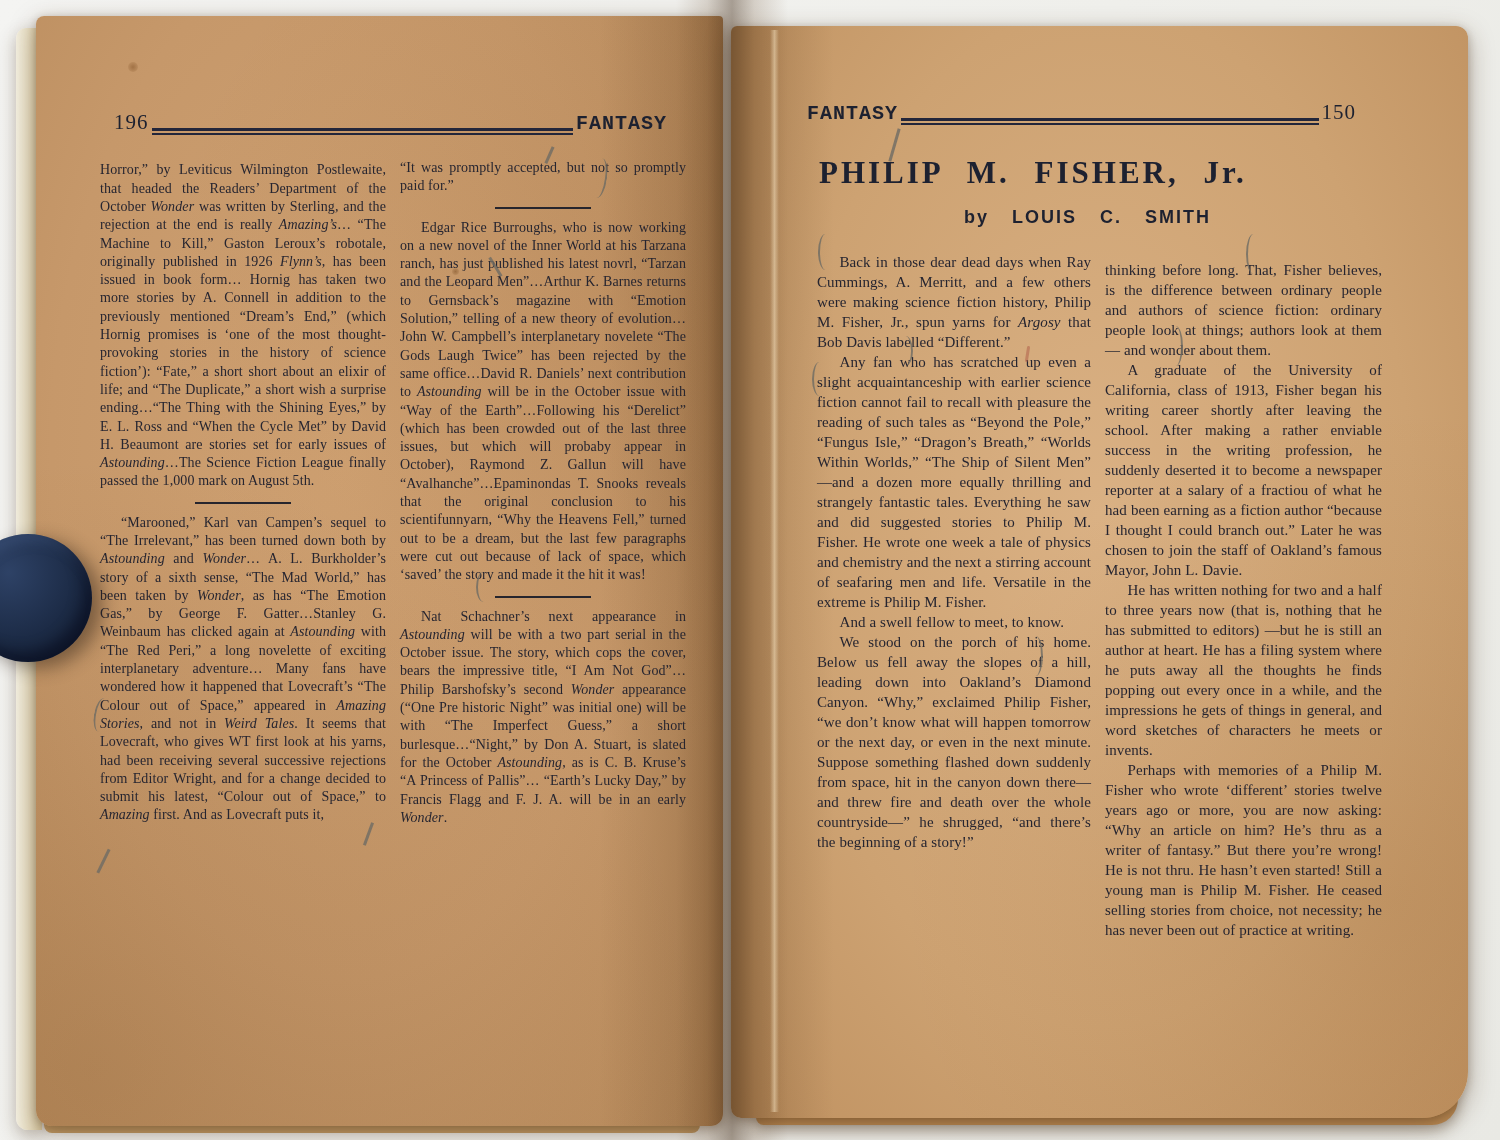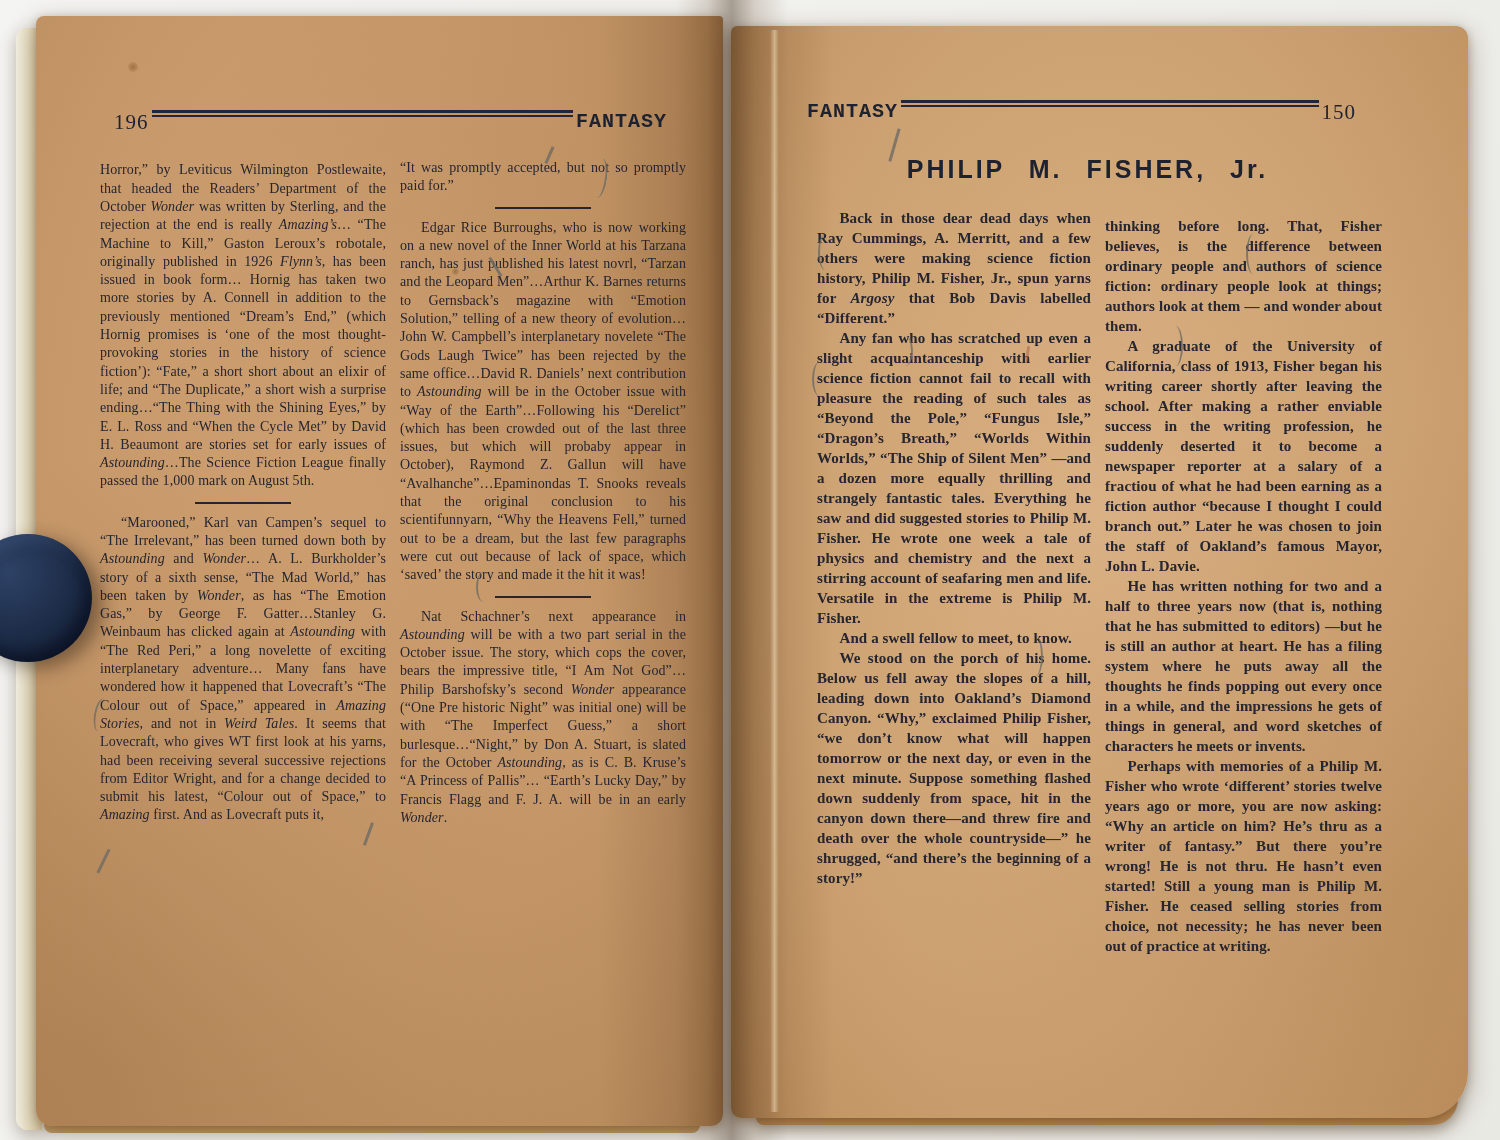--- a/index.html
+++ b/index.html
@@ -22,41 +22,41 @@
   .edge-left{position:absolute;left:16px;top:28px;width:26px;height:1102px;border-radius:10px 0 0 12px;
     background:linear-gradient(90deg,#f3efe0 0%,#e7ddc0 55%,#d8c9a2 100%);
     box-shadow:0 6px 18px rgba(70,45,20,.3);}
   .edge-bottom-left{position:absolute;left:44px;top:1120px;width:656px;height:13px;border-radius:4px 4px 8px 8px;background:#c7a06a;}
   .edge-bottom-right{position:absolute;left:756px;top:1096px;width:702px;height:29px;border-radius:4px 4px 34px 10px;background:#c18f57;box-shadow:0 5px 14px rgba(70,45,20,.35);}
   .gutter{position:absolute;left:676px;top:0;width:112px;height:1140px;z-index:5;pointer-events:none;
     background:linear-gradient(90deg,rgba(86,52,20,0) 0%,rgba(86,52,20,.16) 28%,rgba(56,32,10,.40) 50%,rgba(86,52,20,.18) 70%,rgba(86,52,20,0) 100%);}
   .curl{position:absolute;left:770px;top:30px;width:9px;height:1082px;z-index:6;pointer-events:none;
     background:linear-gradient(90deg,rgba(255,238,205,0),rgba(255,240,208,.45),rgba(255,238,205,0));}
   
-  .hdr{display:flex;align-items:flex-start;color:#1d2130;}
+  .hdr{display:flex;align-items:flex-end;color:#1d2130;}
   .hdr .num{font-size:21px;letter-spacing:1px;}
   .hdr .rule{flex:1;height:2px;border-top:3px solid #23263a;border-bottom:2px solid #23263a;margin:0 3px;}
   .hdr .mag{font-family:Liberation Mono, monospace;font-weight:bold;font-size:20px;letter-spacing:1px;}
   .left-page .hdr{margin:94px 56px 0 78px;}
   .right-page .hdr{margin:74px 112px 0 76px;}
   
-  .title{font-family:Liberation Sans, sans-serif;font-weight:bold;font-size:25px;color:#1d2130;
-    letter-spacing:3px;word-spacing:14px;text-align:center;margin:30px 112px 0 88px;}
+  .title{font-family:Liberation Serif, serif;font-weight:bold;font-size:31px;color:#1d2130;
+    letter-spacing:3px;word-spacing:14px;margin:30px 112px 0 88px;}
   .byline{font-family:"Liberation Sans",sans-serif;font-weight:bold;font-size:18px;color:#1d2130;
     letter-spacing:2px;word-spacing:16px;text-align:center;margin:16px 112px 0 88px;}
   
   .cols{display:flex;}
   .left-page .cols{margin:24px 0 0 64px;gap:14px;align-items:center;}
   .right-page .cols{margin:24px 0 0 86px;gap:14px;}
   .col{width:286px;}
   .right-page .col{width:274px;}
   .right-page .col + .col{width:277px;margin-top:8px;}
   .page p{margin:0;text-align:justify;text-indent:1.5em;color:#262530;
     font-size:14px;line-height:18.3px;letter-spacing:.1px;}
-  .right-page p{font-size:15px;line-height:20px;font-weight:bold;}
+  .right-page p{font-size:15px;line-height:20px;}
   .page p.cont{text-indent:0;}
   .divider{width:96px;border-top:2.5px solid #26252d;margin:11px auto 10px;}
   
   .disc{position:absolute;left:-36px;top:534px;width:128px;height:128px;border-radius:50%;z-index:10;
     background:radial-gradient(circle at 35% 30%,#2e4266 0%,#1c2b46 55%,#131e32 100%);
     box-shadow:10px 6px 18px rgba(35,25,15,.45),inset -8px -10px 14px rgba(0,0,15,.45),inset 6px 8px 12px rgba(95,125,175,.25);}
   .pm{position:absolute;z-index:7;pointer-events:none;opacity:.8;}
   .pm.slash{width:2.5px;background:#6e6c64;}
   .pm.arc-l{width:13px;border-left:2.5px solid #6e6c64;border-radius:50%;}
   .pm.arc-r{width:13px;border-right:2.5px solid #6e6c64;border-radius:50%;}
@@ -93,20 +93,21 @@
     </div>
   </div>
 
   <div class="page right-page">
     <div class="hdr">
       <span class="mag">FANTASY</span>
       <span class="rule"></span>
       <span class="num">150</span>
     </div>
     <div class="title">PHILIP M. FISHER, Jr.</div>
+    <div class="byline">by LOUIS C. SMITH</div>
     <div class="cols">
       <div class="col">
         <p>Back in those dear dead days when Ray Cummings, A. Merritt, and a few others were making science fiction history, Philip M. Fisher, Jr., spun yarns for <i>Argosy</i> that Bob Davis labelled “Different.”</p>
         <p>Any fan who has scratched up even a slight acquaintanceship with earlier science fiction cannot fail to recall with pleasure the reading of such tales as “Beyond the Pole,” “Fungus Isle,” “Dragon’s Breath,” “Worlds Within Worlds,” “The Ship of Silent Men” —and a dozen more equally thrilling and strangely fantastic tales.  Everything he saw and did suggested stories to Philip M. Fisher.  He wrote one week a tale of physics and chemistry and the next a stirring account of seafaring men and life.  Versatile in the extreme is Philip M. Fisher.</p>
         <p>And a swell fellow to meet, to know.</p>
         <p>We stood on the porch of his home. Below us fell away the slopes of a hill, leading down into Oakland’s Diamond Canyon.  “Why,” exclaimed Philip Fisher, “we don’t know what will happen tomorrow or the next day, or even in the next minute.  Suppose something flashed down suddenly from space, hit in the canyon down there—and threw fire and death over the whole countryside—” he shrugged, “and there’s the beginning of a story!”</p>
       </div>
       <div class="col">
         <p class="cont">thinking before long.  That, Fisher believes, is the difference between ordinary people and authors of science fiction: ordinary people look at things; authors look at them — and wonder about them.</p>
         <p>A graduate of the University of California, class of 1913, Fisher began his writing career shortly after leaving the school.  After making a rather enviable success in the writing profession, he suddenly deserted it to become a newspaper reporter at a salary of a fractiou of what he had been earning as a fiction author “because I thought I could branch out.”  Later he was chosen to join the staff of Oakland’s famous Mayor, John L. Davie.</p>

